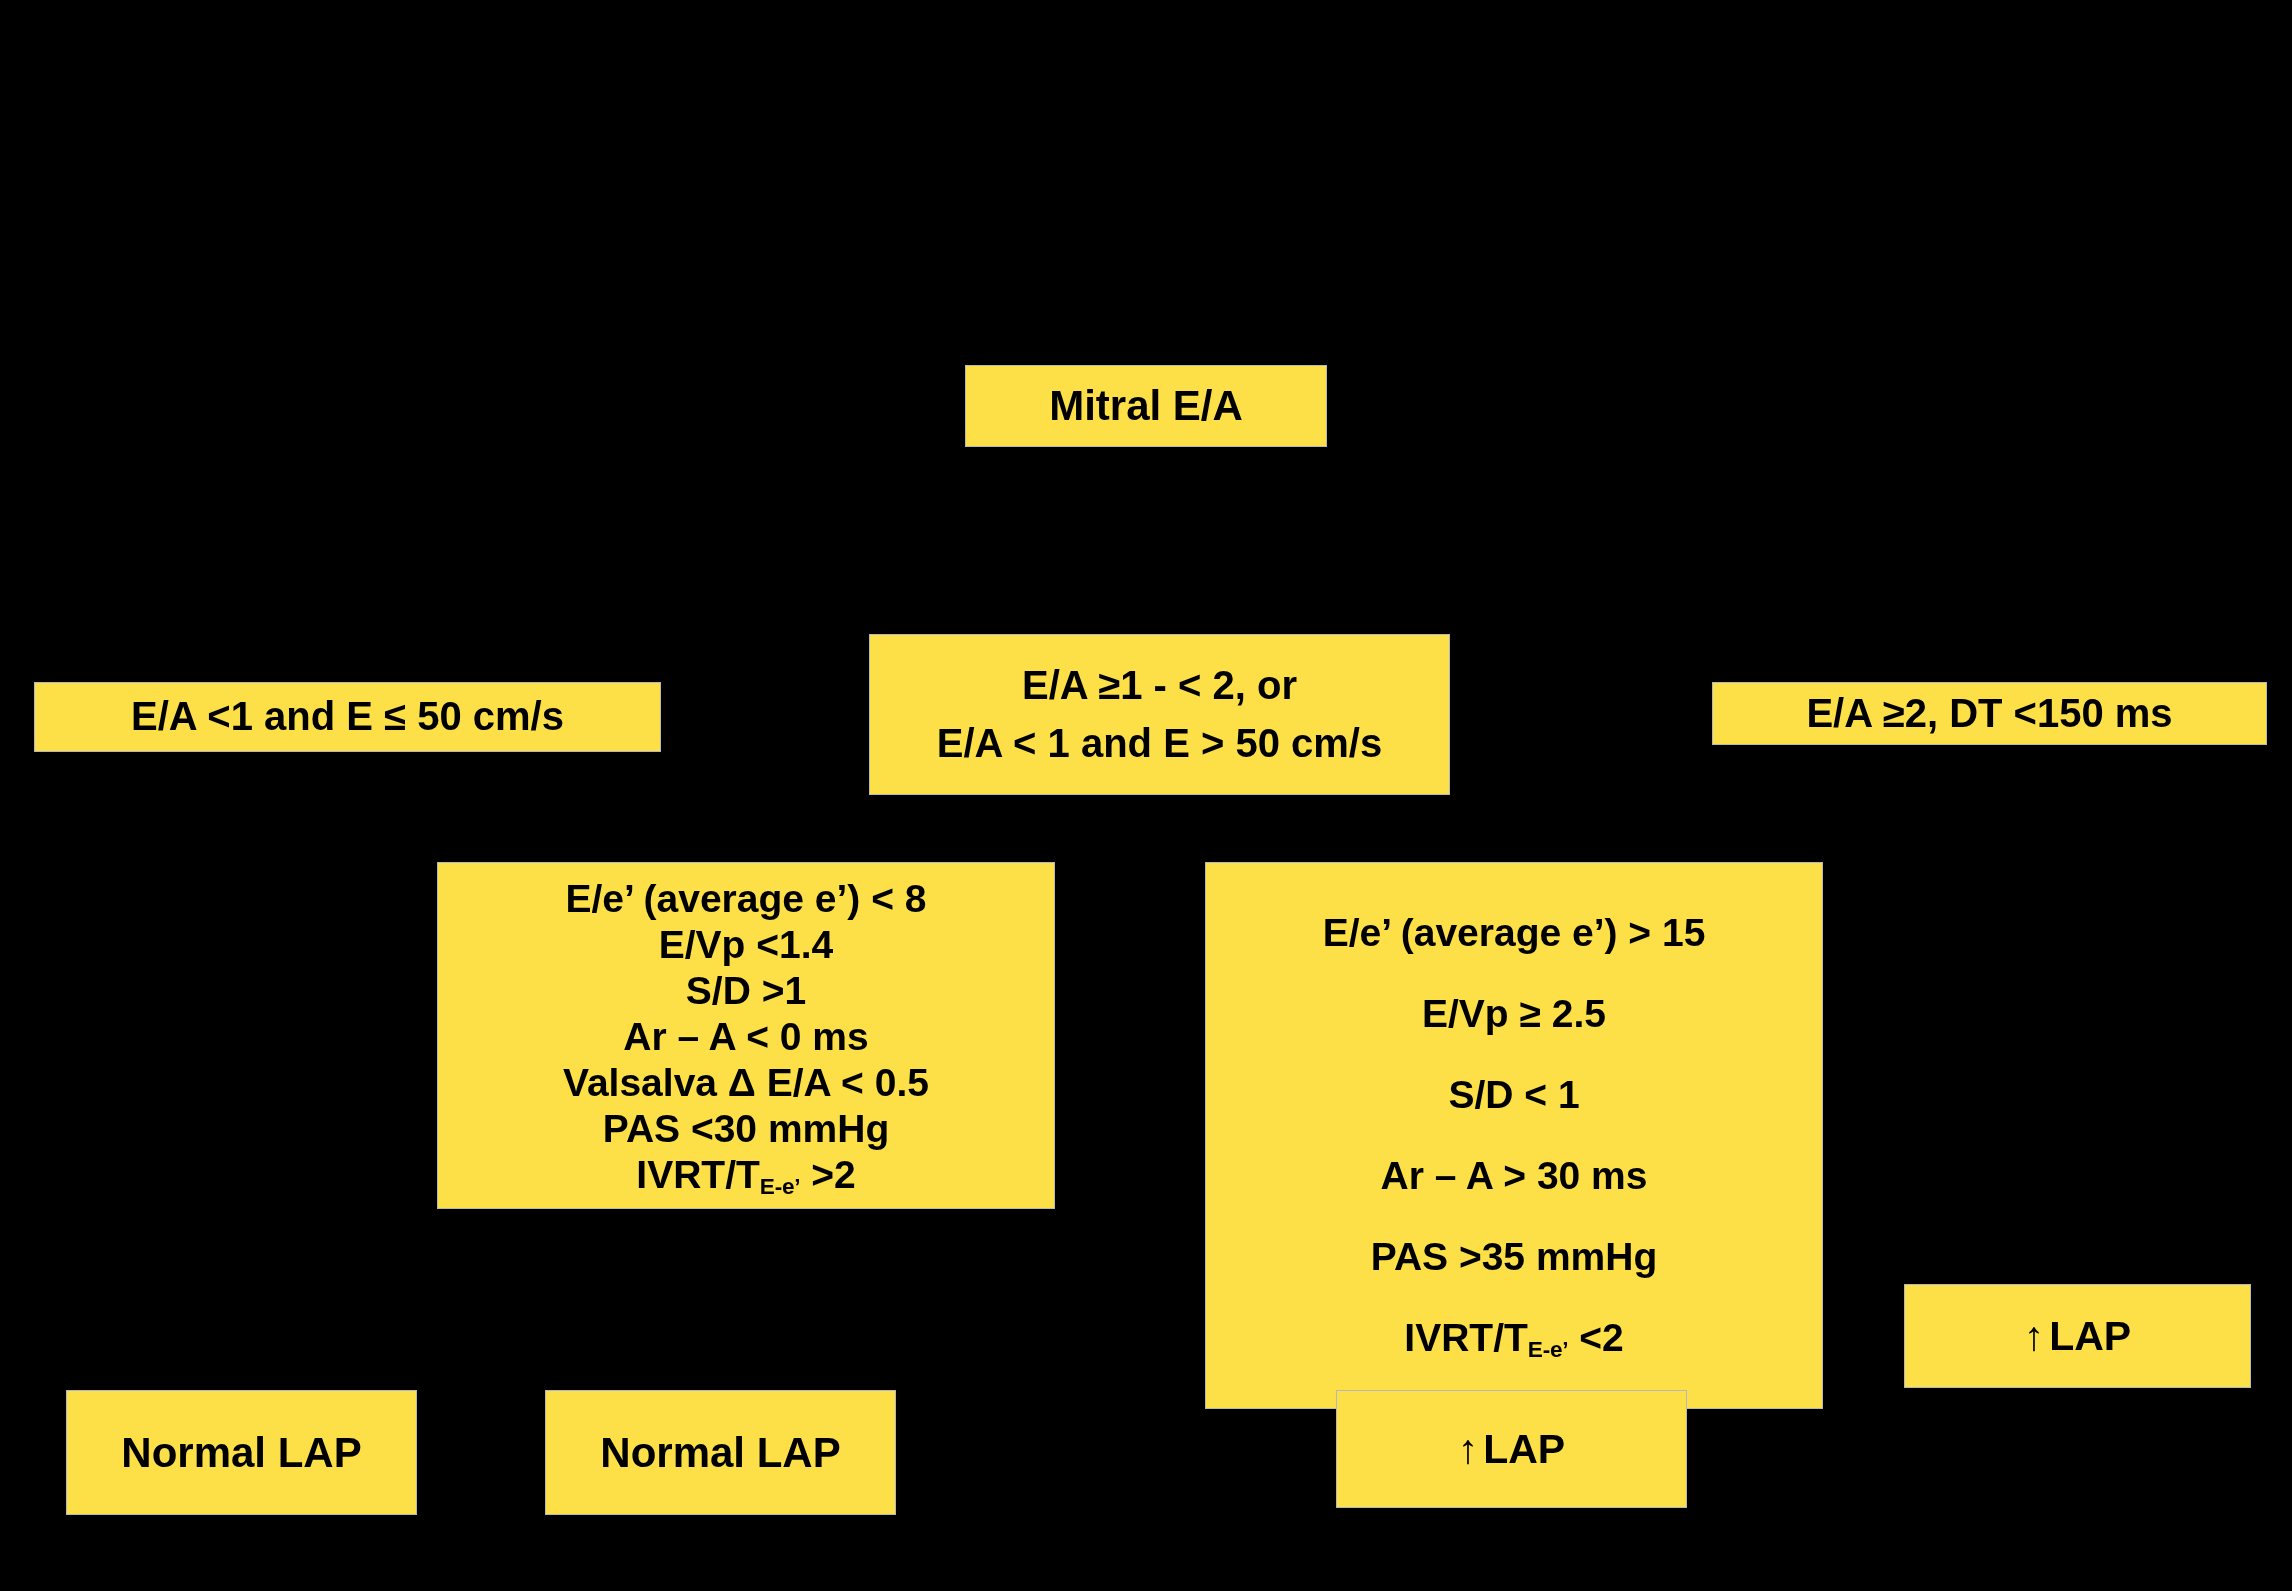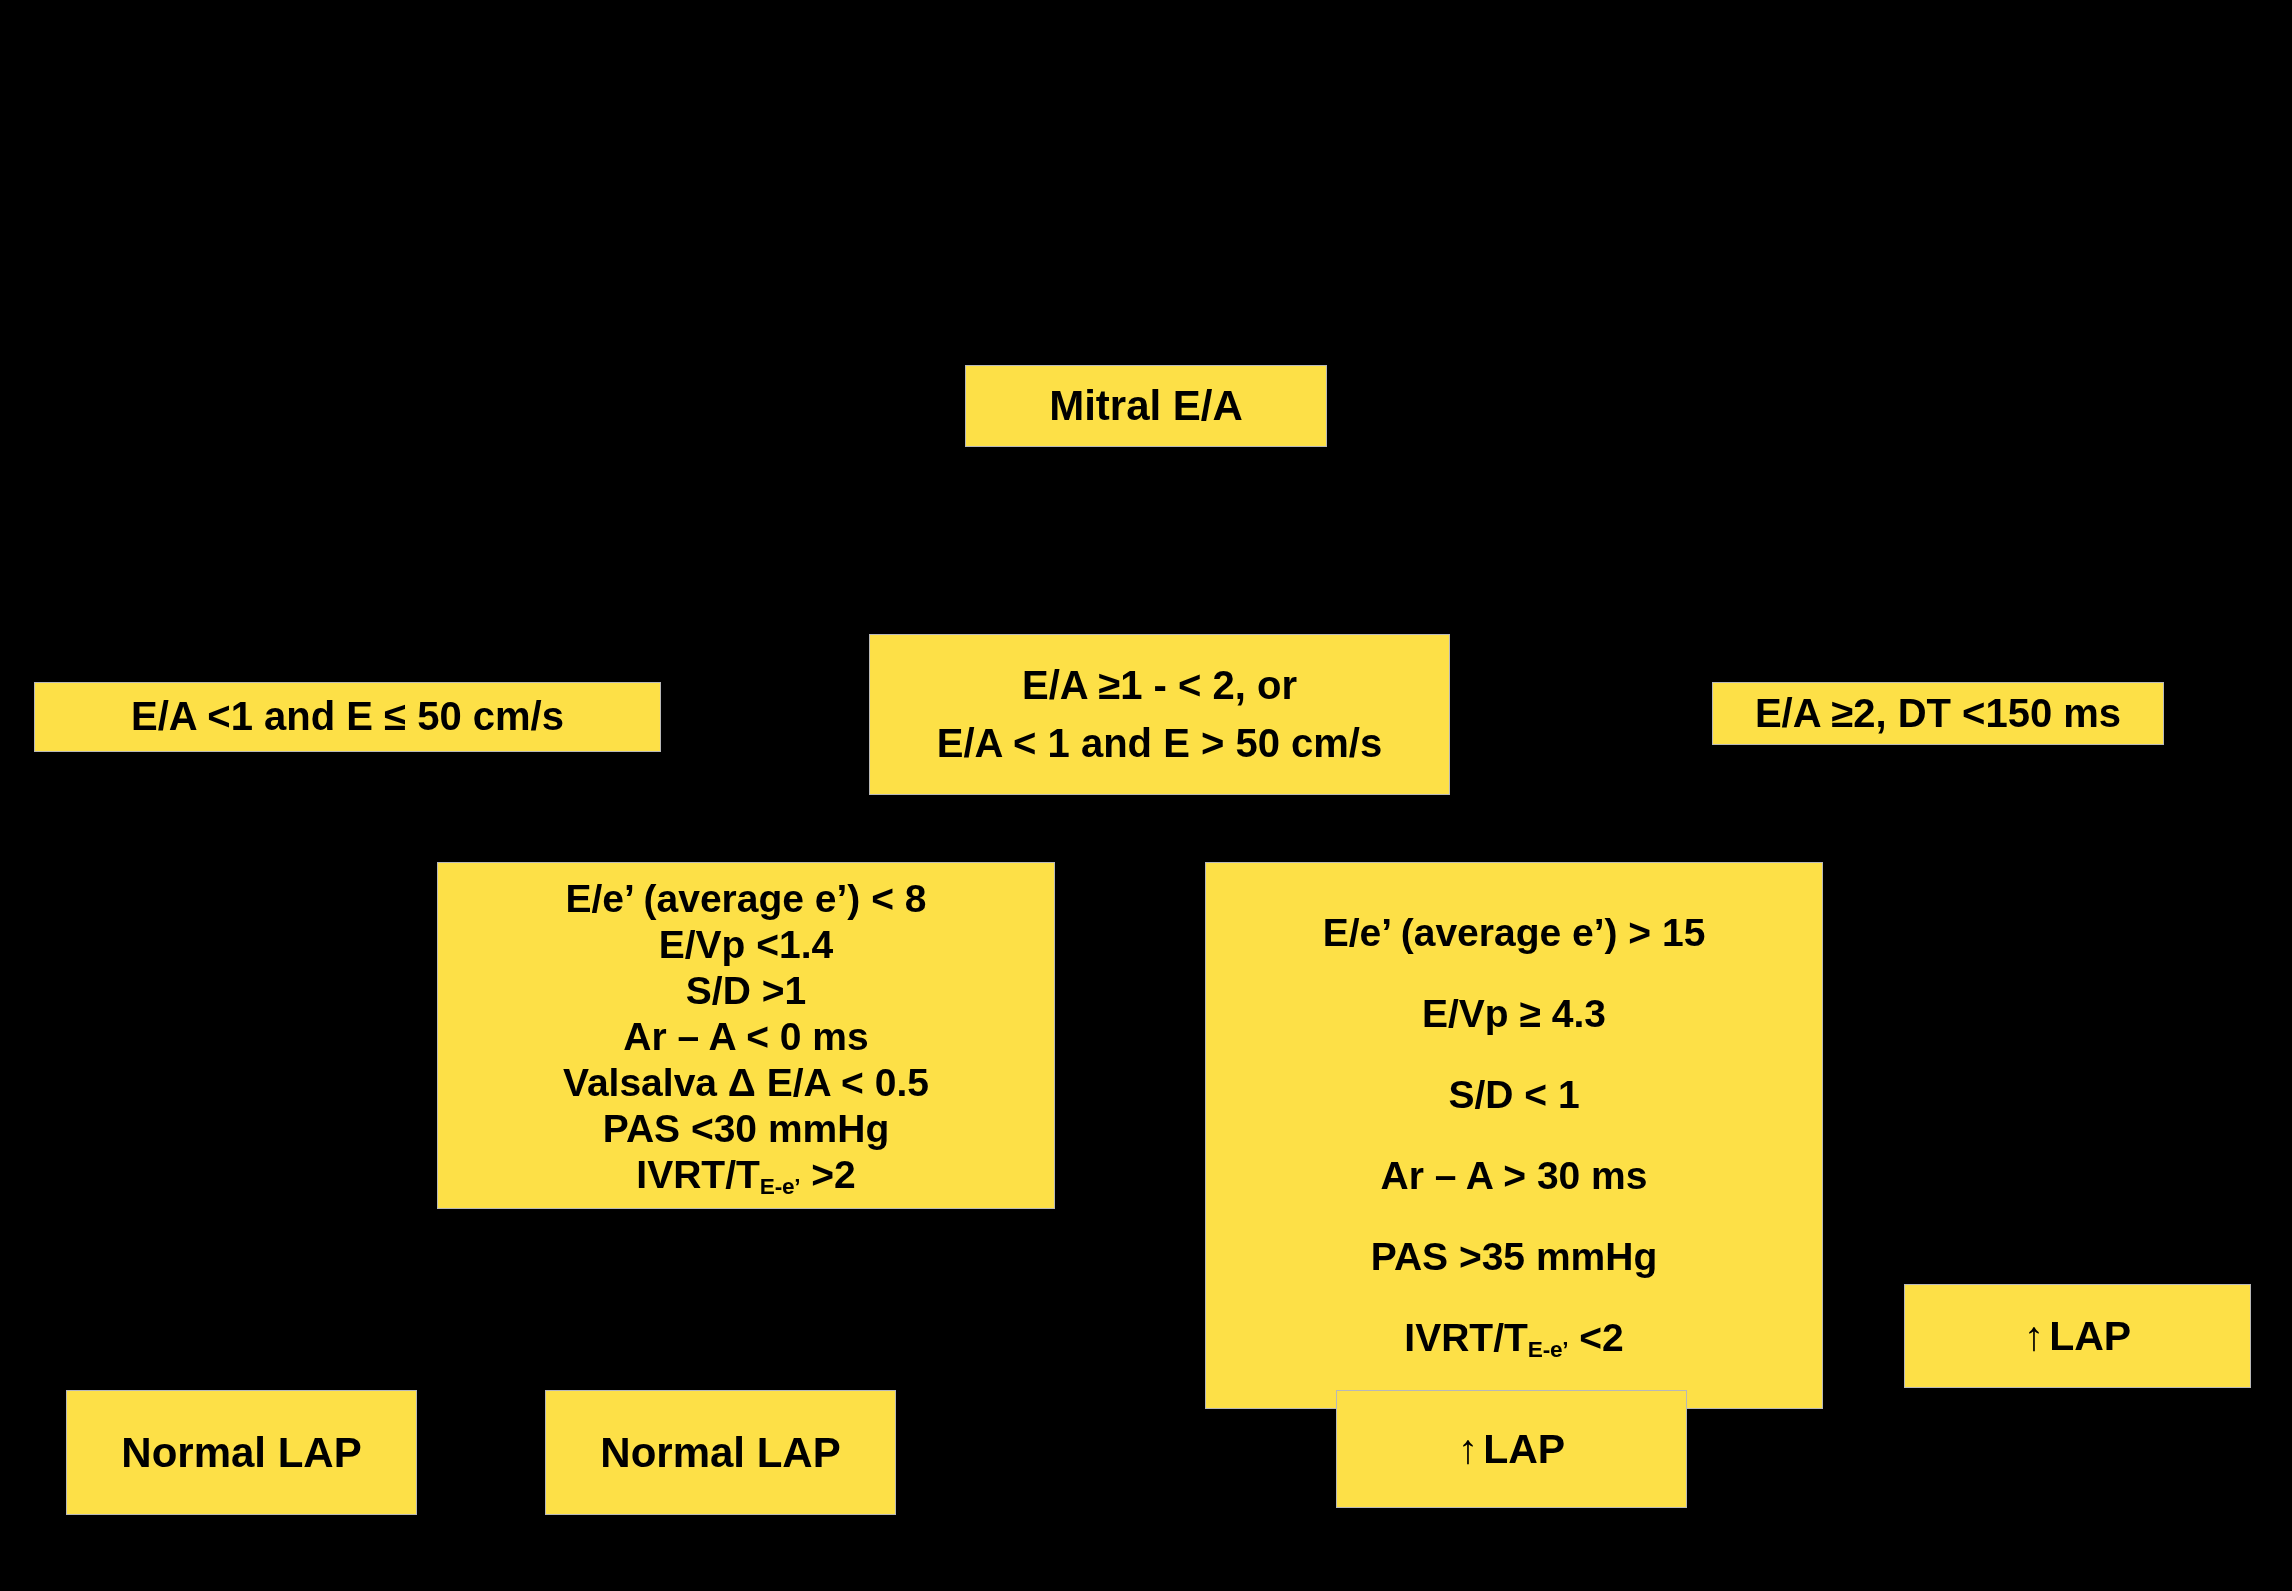--- a/index.html
+++ b/index.html
@@ -56,21 +56,21 @@
     width: 581px;
     height: 161px;
     font-size: 40px;
   }
   #node-cond-center .line + .line {
     margin-top: 10.7px;
   }
   #node-cond-right {
     left: 1712px;
     top: 682px;
-    width: 452px;
+    width: 555px;
     height: 63px;
     font-size: 40px;
   }
 
   
   #node-criteria-normal {
     left: 437px;
     top: 862px;
     width: 618px;
     height: 347px;
@@ -156,21 +156,21 @@
     <span class="line">E/Vp &lt;1.4</span>
     <span class="line">S/D &gt;1</span>
     <span class="line">Ar – A &lt; 0 ms</span>
     <span class="line">Valsalva Δ E/A &lt; 0.5</span>
     <span class="line">PAS &lt;30 mmHg</span>
     <span class="line"><span>IVRT/T</span><span class="sub">E-e’</span><span> &gt;2</span></span>
   </div>
 
   <div class="node" id="node-criteria-elevated">
     <span class="line">E/e’ (average e’) &gt; 15</span>
-    <span class="line">E/Vp ≥ 4.3</span>
+    <span class="line">E/Vp ≥ 2.5</span>
     <span class="line">S/D &lt; 1</span>
     <span class="line">Ar – A &gt; 30 ms</span>
     <span class="line">PAS &gt;35 mmHg</span>
     <span class="line"><span>IVRT/T</span><span class="sub">E-e’</span><span>  &lt;2</span></span>
   </div>
 
   <div class="node" id="node-outcome-lap-right">
     <span class="line"><span class="arrow-up">↑</span><span>LAP</span></span>
   </div>
 

